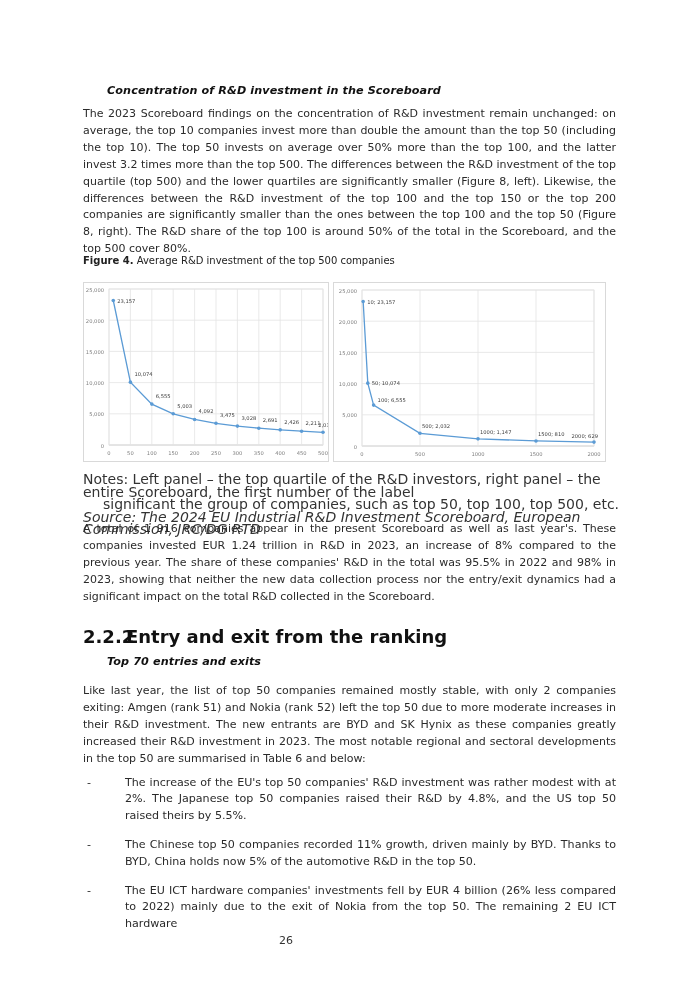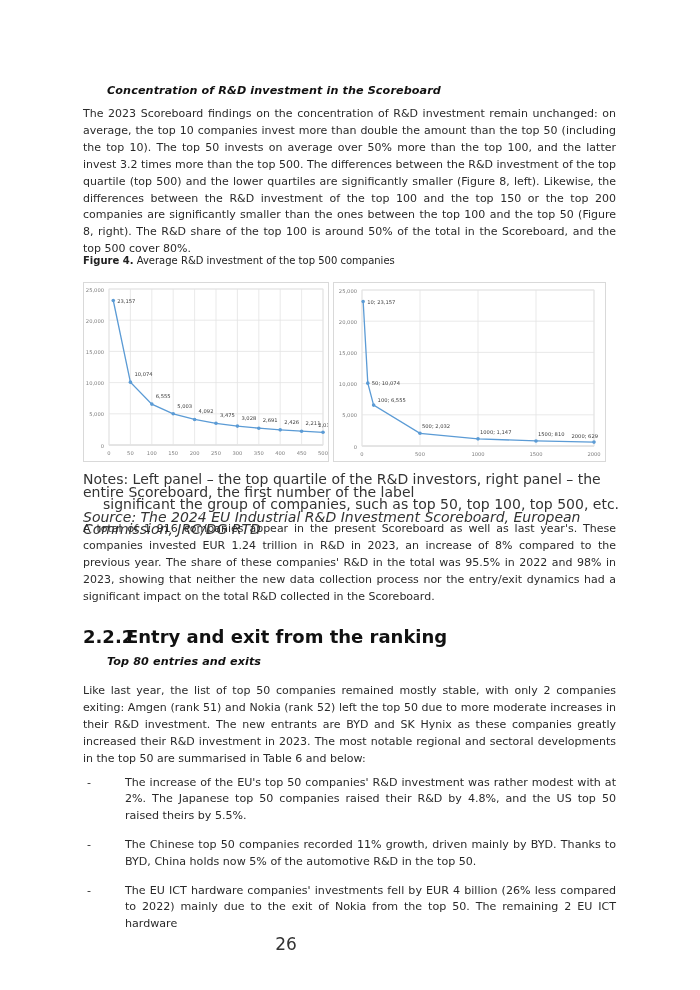--- a/index.html
+++ b/index.html
@@ -17,21 +17,21 @@
            line-height: 12.6px; color: #333; }
   .notes .indent { padding-left: 20px; }
   .notes .src { font-style: italic; }
   .h2 { position: absolute; left: 83px; top: 626px; font-size: 18px; font-weight: bold; color: #111; }
   .h2 .num { display: inline-block; width: 43px; }
   .bullets { position: absolute; left: 83px; top: 775px; width: 533px; margin: 0; padding: 0; list-style: none; }
   .bullet { position: relative; padding-left: 42px; font-size: 11.1px; line-height: 16.4px;
             text-align: justify; color: #2a2a2a; margin-bottom: 13px; }
   .bullet .dash { position: absolute; left: 4px; top: 0; }
   .page-number { position: absolute; top: 934px; left: 0; width: 572px; text-align: center;
-                 font-size: 17px; color: #333; }
+                 font-size: 11px; color: #333; }
   svg text { font-family: "DejaVu Sans", "Liberation Sans", sans-serif; }
 </style>
 </head>
 <body>
 
 <div class="page">
 
   <div class="h-italic" style="top:84px;">Concentration of R&amp;D investment in the Scoreboard</div>
 
   <p class="para" style="top:106px;">The 2023 Scoreboard findings on the concentration of R&amp;D investment remain unchanged: on average, the top 10 companies invest more than double the amount than the top 50 (including the top 10). The top 50 invests on average over 50% more than the top 100, and the latter invest 3.2 times more than the top 500. The differences between the R&amp;D investment of the top quartile (top 500) and the lower quartiles are significantly smaller (Figure 8, left). Likewise, the differences between the R&amp;D investment of the top 100 and the top 150 or the top 200 companies are significantly smaller than the ones between the top 100 and the top 50 (Figure 8, right). The R&amp;D share of the top 100 is around 50% of the total in the Scoreboard, and the top 500 cover 80%.</p>
@@ -152,21 +152,21 @@
     <div class="indent">significant the group of companies, such as top 50, top 100, top 500, etc.</div>
     <div class="src">Source: The 2024 EU Industrial R&amp;D Investment Scoreboard, European Commission, JRC/DG RTD</div>
   </div>
 
   <p class="para" style="top:521px;">A total of 1 916 companies appear in the present Scoreboard as well as last year's. These companies invested EUR 1.24 trillion in R&amp;D in 2023, an increase of 8% compared to the previous year. The share of these companies' R&amp;D in the total was 95.5% in 2022 and 98% in 2023, showing that neither the new data collection process nor the entry/exit dynamics had a significant impact on the total R&amp;D collected in the Scoreboard.</p>
 
   <div class="h2">
     <span class="num">2.2.2</span><span>Entry and exit from the ranking</span>
   </div>
 
-  <div class="h-italic" style="top:655px;">Top 80 entries and exits</div>
+  <div class="h-italic" style="top:655px;">Top 70 entries and exits</div>
 
   <p class="para" style="top:683px;">Like last year, the list of top 50 companies remained mostly stable, with only 2 companies exiting: Amgen (rank 51) and Nokia (rank 52) left the top 50 due to more moderate increases in their R&amp;D investment. The new entrants are BYD and SK Hynix as these companies greatly increased their R&amp;D investment in 2023. The most notable regional and sectoral developments in the top 50 are summarised in Table 6 and below:</p>
 
   <ul class="bullets">
     <li class="bullet">
       <span class="dash">-</span>
       <span>The increase of the EU's top 50 companies' R&amp;D investment was rather modest with at 2%. The Japanese top 50 companies raised their R&amp;D by 4.8%, and the US top 50 raised theirs by 5.5%.</span>
     </li>
     <li class="bullet">
       <span class="dash">-</span>

